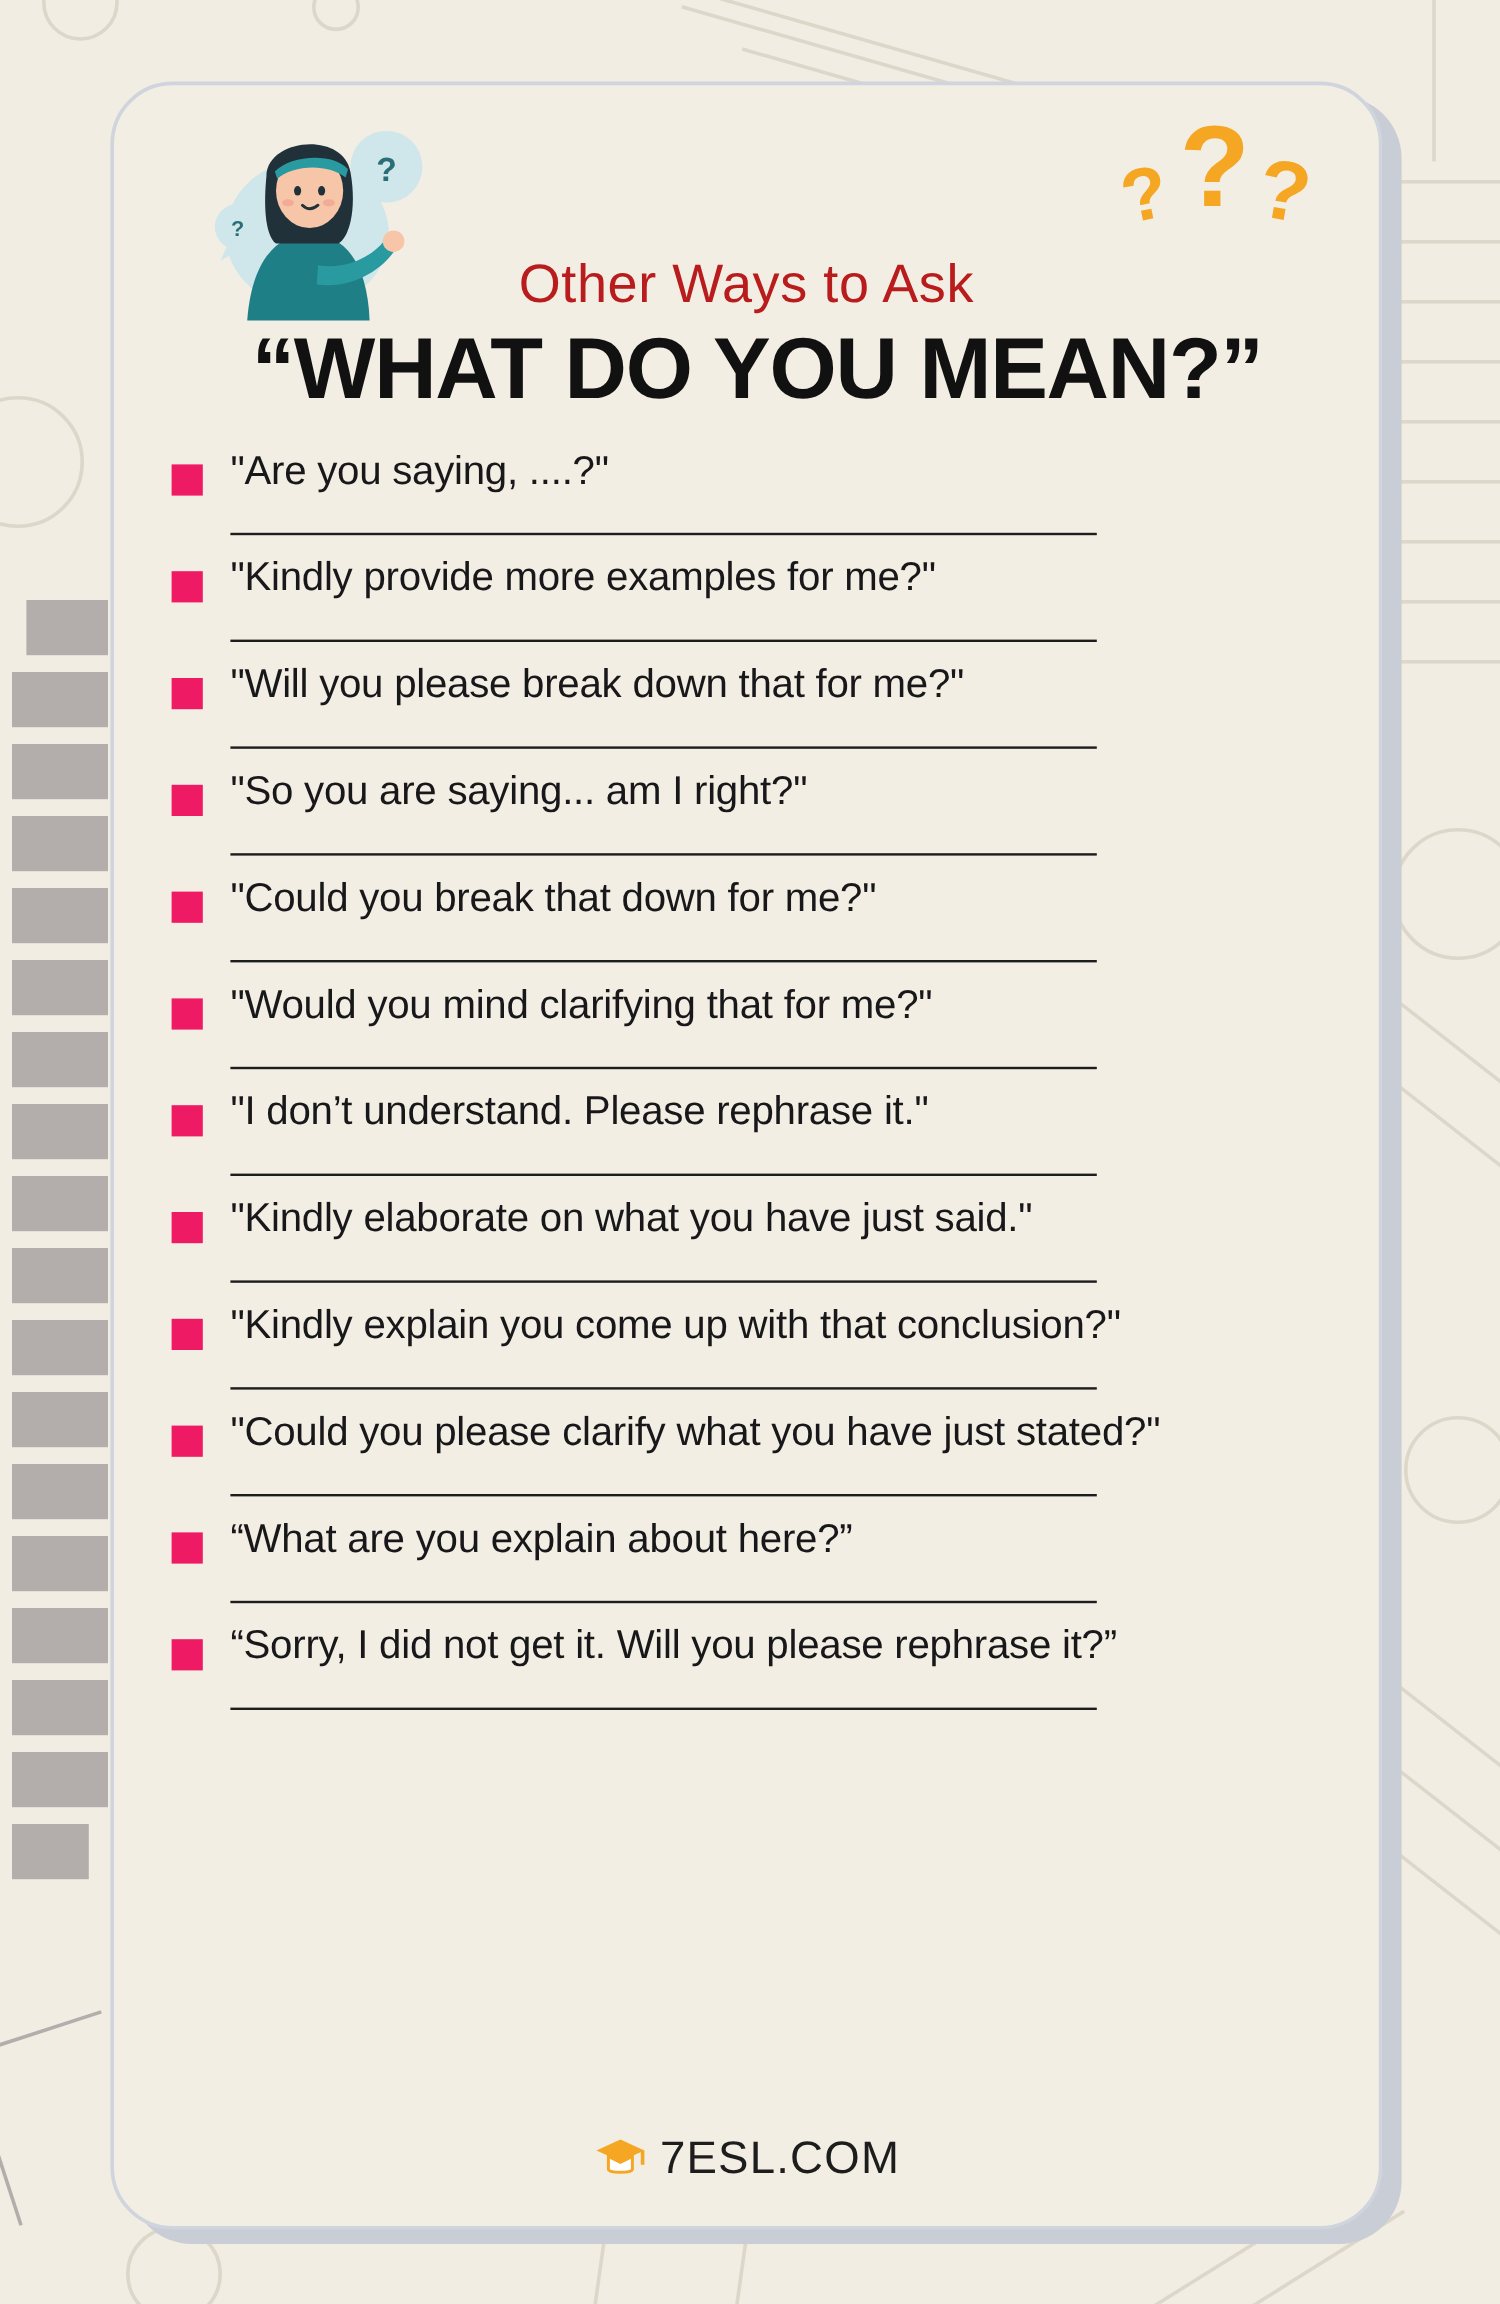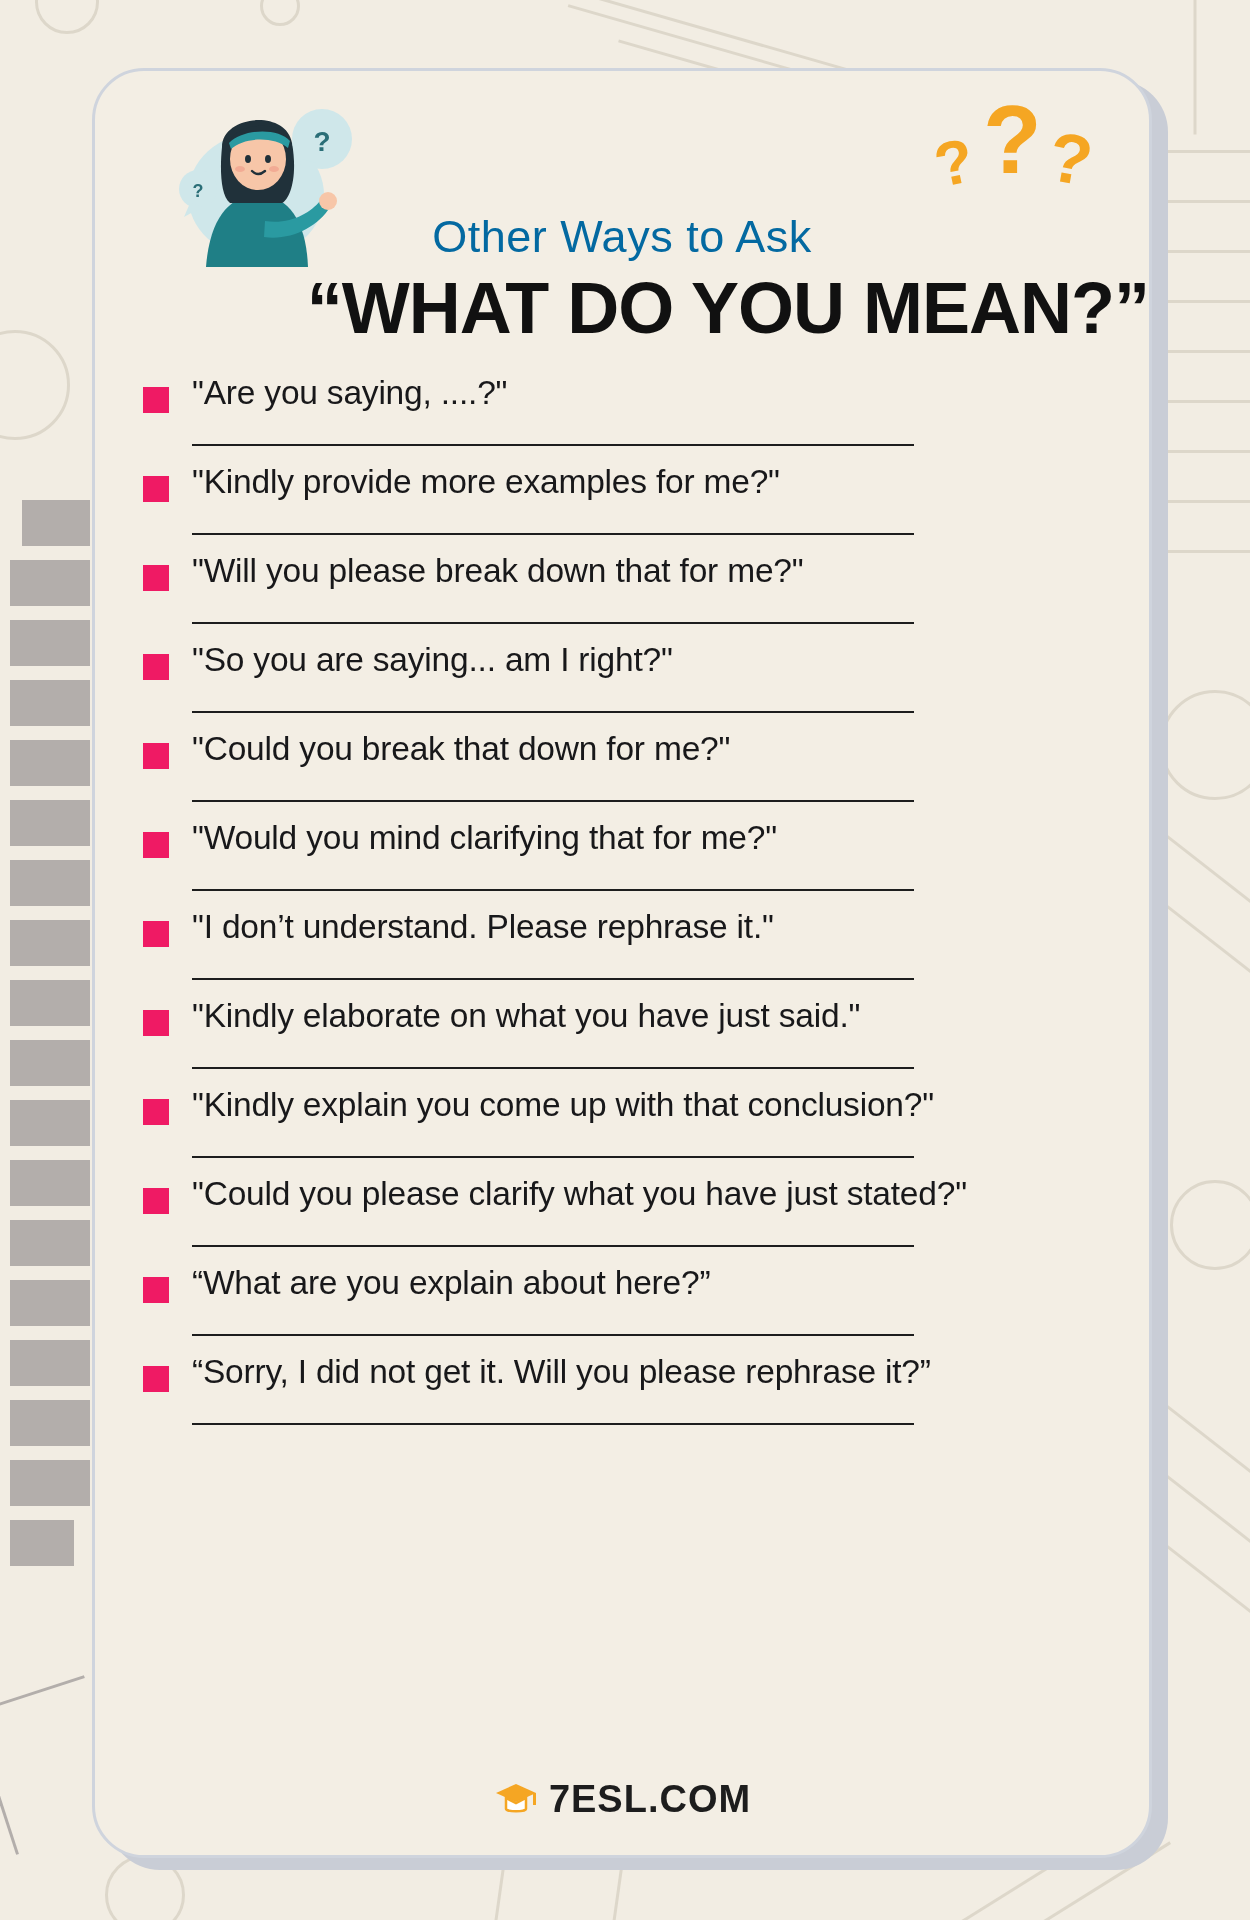--- a/index.html
+++ b/index.html
@@ -61,30 +61,30 @@
   #header {
     position: relative;
     height: 300px;
   }
   #title-small {
     position: absolute;
     left: 0; right: 0;
     top: 140px;
     text-align: center;
     font-size: 45px;
-    color: #0369a1;
+    color: #b91c1c;
     letter-spacing: .5px;
     font-family: "Liberation Sans", sans-serif;
     font-weight: 400;
   }
   #title-big {
     position: absolute;
     left: 0; right: 0;
     top: 196px;
-    text-align: right;
+    text-align: center;
     font-size: 72px;
     font-weight: 700;
     color: #111;
     letter-spacing: -1px;
     padding-left: 18px;
   }
 
   
   #avatar {
     position: absolute;
@@ -148,21 +148,21 @@
     position: absolute;
     left: 0; right: 0;
     bottom: 34px;
     display: flex;
     align-items: center;
     justify-content: center;
     gap: 10px;
   }
   #logo-text {
     font-size: 38px;
-    font-weight: 700;
+    font-weight: 400;
     color: #1d1d1d;
     letter-spacing: 1px;
   }
 </style>
 </head>
 <body>
 
 <div id="page">
 
   <div class="bg-layer">

